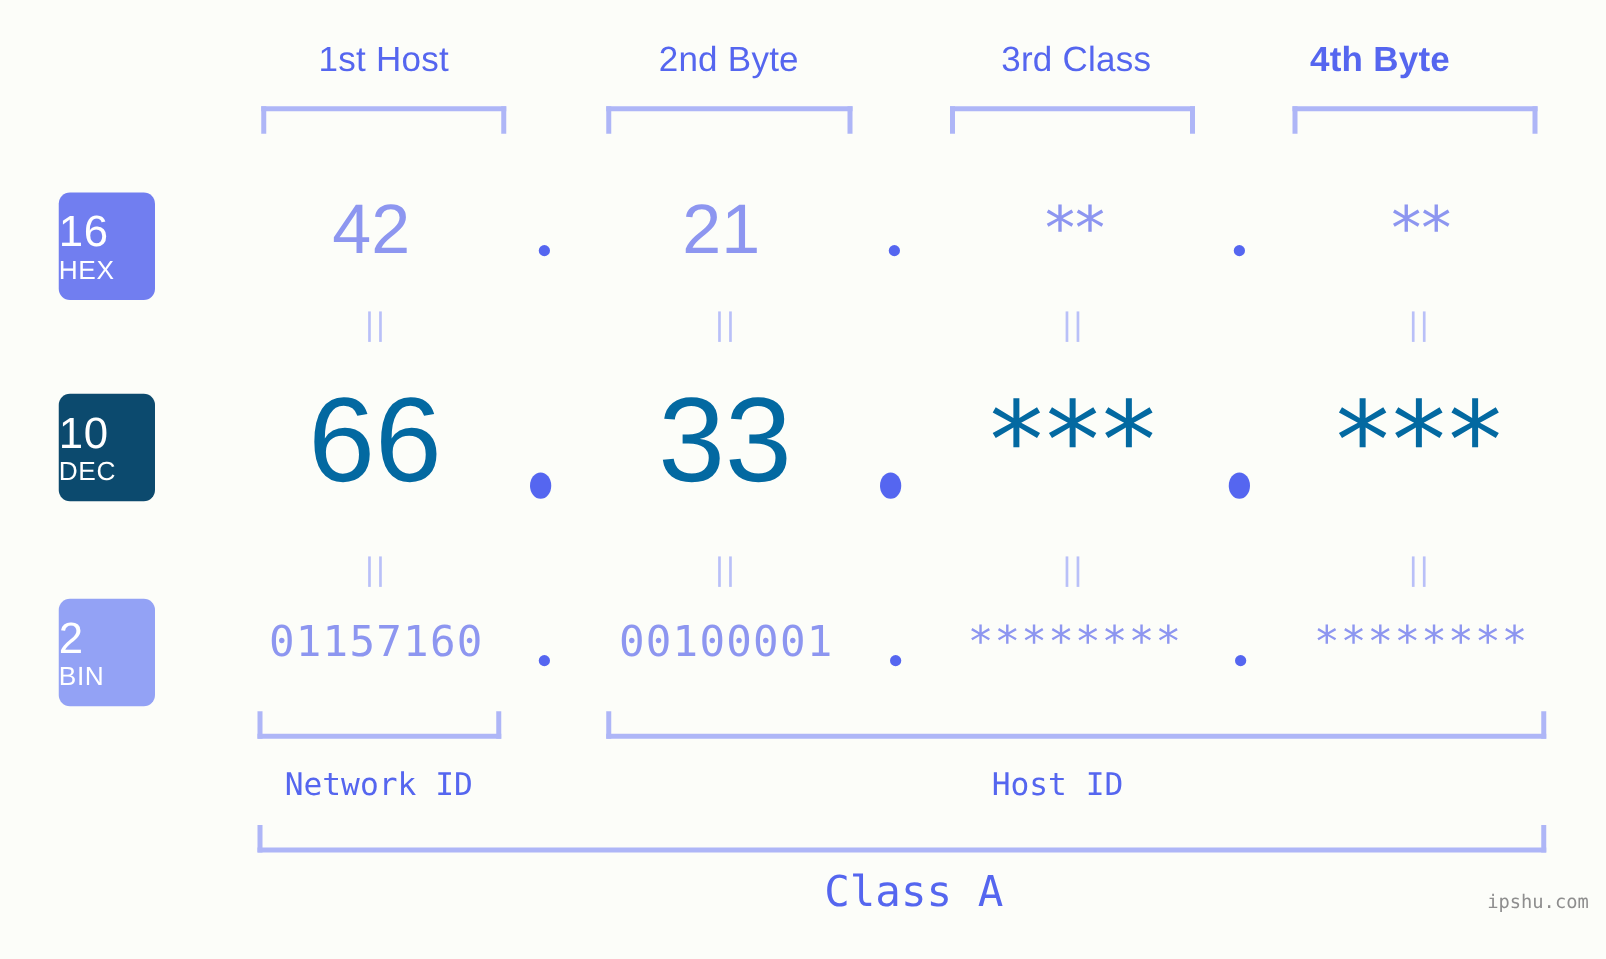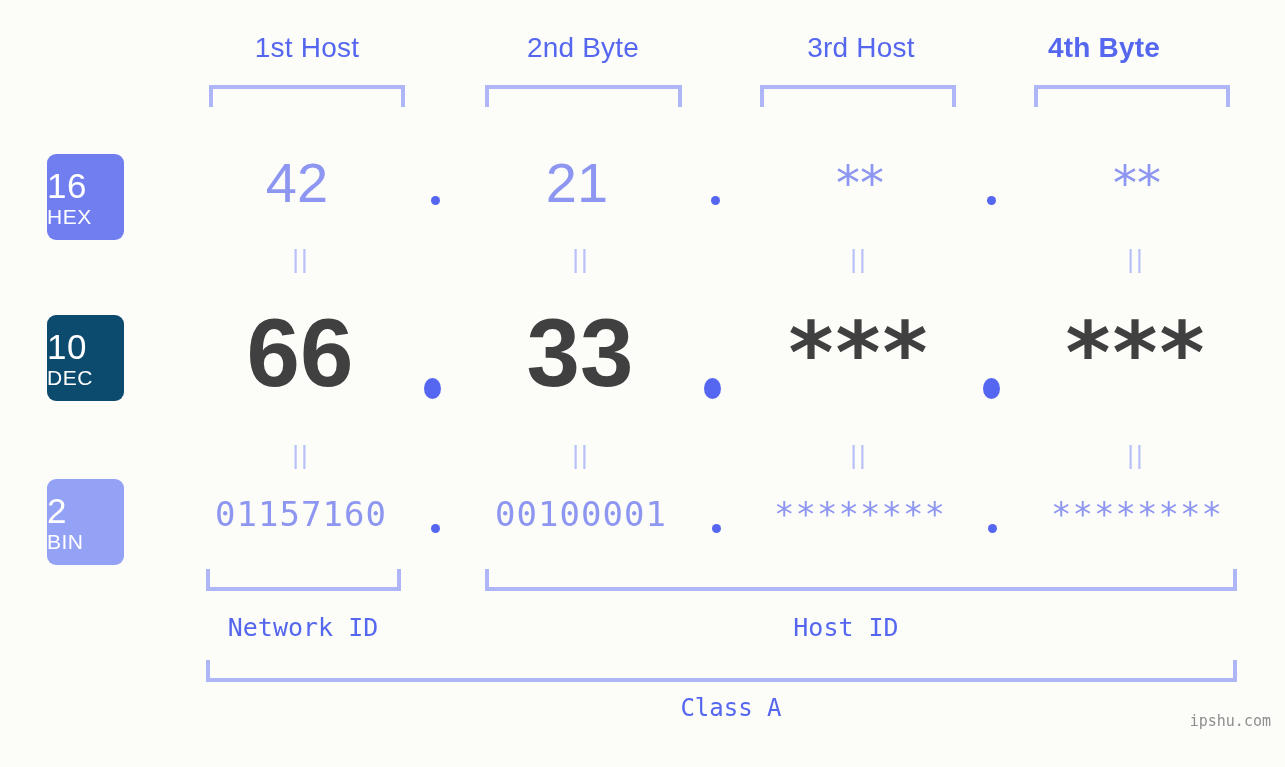--- a/index.html
+++ b/index.html
@@ -91,24 +91,23 @@
   .row-hex .cell {
     top: 148px;
     font-size: 56px;
     color: #8d96f0;
     font-family: "Liberation Sans", sans-serif;
     line-height: 70px;
   }
   .row-dec .cell {
     top: 298px;
     font-size: 96px;
-    color: #404040;
+    color: #0369a1;
     font-family: "Liberation Sans", sans-serif;
     line-height: 110px;
-    font-weight: bold;
   }
   .row-bin .cell {
     top: 492px;
     font-size: 34px;
     color: #8d96f0;
     font-family: "DejaVu Sans Mono", monospace;
     line-height: 44px;
     letter-spacing: 1px;
   }
 
@@ -147,42 +146,42 @@
     color: #5566ef;
     font-size: 25px;
     font-family: "DejaVu Sans Mono", monospace;
     white-space: nowrap;
   }
 
   .class-label {
     position: absolute;
     text-align: center;
     color: #5566ef;
-    font-size: 24px;
+    font-size: 34px;
     font-family: "DejaVu Sans Mono", monospace;
     white-space: nowrap;
   }
 
   .watermark {
     position: absolute;
     right: 14px;
     top: 712px;
     color: #8e8e8e;
     font-size: 15px;
     font-family: "DejaVu Sans Mono", monospace;
   }
 </style>
 </head>
 <body>
 
 <div class="stage">
 
   <div class="byte-label" style="left:177px;">1st Host</div>
   <div class="byte-label" style="left:453px;">2nd Byte</div>
-  <div class="byte-label" style="left:731px;">3rd Host</div>
+  <div class="byte-label" style="left:731px;">3rd Class</div>
   <div class="byte-label" style="left:974px;font-weight:bold;">4th Byte</div>
 
   <div class="bracket-top" style="left:209px; top:85px; width:196px;"></div>
   <div class="bracket-top" style="left:485px; top:85px; width:197px;"></div>
   <div class="bracket-top" style="left:760px; top:85px; width:196px;"></div>
   <div class="bracket-top" style="left:1034px; top:85px; width:196px;"></div>
 
   <div class="badge badge-hex">
     <span class="base">16</span>
     <span class="name">HEX</span>

